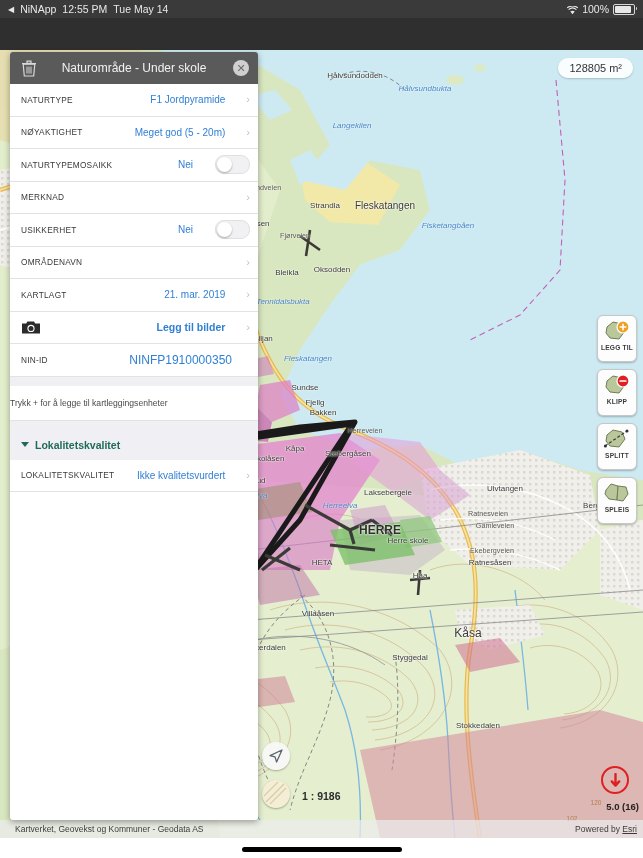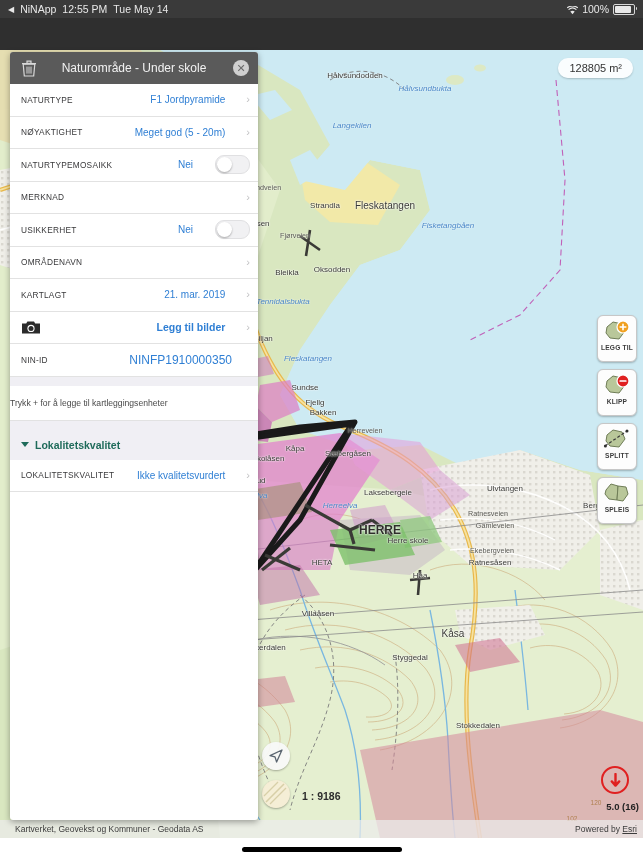--- a/index.html
+++ b/index.html
@@ -293,21 +293,21 @@
         <div style="position: absolute; white-space: nowrap; transform: translate(-50%, -50%); pointer-events: none; left: 488px; top: 463px; color: rgb(90, 90, 84); font-size: 7.2px; font-weight: normal; font-style: normal; text-shadow: rgb(255, 255, 255) 0px 0px 2px;">Ratnesveien</div>
         <div style="position: absolute; white-space: nowrap; transform: translate(-50%, -50%); pointer-events: none; left: 495px; top: 475px; color: rgb(90, 90, 84); font-size: 7.2px; font-weight: normal; font-style: normal; text-shadow: rgb(255, 255, 255) 0px 0px 2px;">Gamleveien</div>
         <div style="position: absolute; white-space: nowrap; transform: translate(-50%, -50%); pointer-events: none; left: 408px; top: 490px; color: rgb(58, 58, 54); font-size: 8px; font-weight: normal; font-style: normal; text-shadow: rgb(255, 255, 255) 0px 0px 2px, rgb(255, 255, 255) 0px 0px 2px;">Herre skole</div>
         <div style="position: absolute; white-space: nowrap; transform: translate(-50%, -50%); pointer-events: none; left: 492px; top: 500px; color: rgb(90, 90, 84); font-size: 7.2px; font-weight: normal; font-style: normal; text-shadow: rgb(255, 255, 255) 0px 0px 2px;">Ekebergveien</div>
         <div style="position: absolute; white-space: nowrap; transform: translate(-50%, -50%); pointer-events: none; left: 490px; top: 512px; color: rgb(58, 58, 54); font-size: 8px; font-weight: normal; font-style: normal; text-shadow: rgb(255, 255, 255) 0px 0px 2px, rgb(255, 255, 255) 0px 0px 2px;">Ratnesåsen</div>
         <div style="position: absolute; white-space: nowrap; transform: translate(-50%, -50%); pointer-events: none; left: 322px; top: 512px; color: rgb(58, 58, 54); font-size: 8px; font-weight: normal; font-style: normal; text-shadow: rgb(255, 255, 255) 0px 0px 2px, rgb(255, 255, 255) 0px 0px 2px;">HETA</div>
         <div style="position: absolute; white-space: nowrap; transform: translate(-50%, -50%); pointer-events: none; left: 420px; top: 525px; color: rgb(58, 58, 54); font-size: 8px; font-weight: normal; font-style: normal; text-shadow: rgb(255, 255, 255) 0px 0px 2px, rgb(255, 255, 255) 0px 0px 2px;">Håa</div>
         <div style="position: absolute; white-space: nowrap; transform: translate(-50%, -50%); pointer-events: none; left: 318px; top: 563px; color: rgb(58, 58, 54); font-size: 8px; font-weight: normal; font-style: normal; text-shadow: rgb(255, 255, 255) 0px 0px 2px, rgb(255, 255, 255) 0px 0px 2px;">Villaåsen</div>
         <div style="position: absolute; white-space: nowrap; transform: translate(-50%, -50%); pointer-events: none; left: 258px; top: 597px; color: rgb(58, 58, 54); font-size: 8px; font-weight: normal; font-style: normal; text-shadow: rgb(255, 255, 255) 0px 0px 2px, rgb(255, 255, 255) 0px 0px 2px;">Skomakerdalen</div>
         <div style="position: absolute; white-space: nowrap; transform: translate(-50%, -50%); pointer-events: none; left: 410px; top: 607px; color: rgb(58, 58, 54); font-size: 8px; font-weight: normal; font-style: normal; text-shadow: rgb(255, 255, 255) 0px 0px 2px, rgb(255, 255, 255) 0px 0px 2px;">Styggedal</div>
-        <div style="position: absolute; white-space: nowrap; transform: translate(-50%, -50%); pointer-events: none; left: 453px; top: 583px; color: rgb(58, 58, 54); font-size: 10px; font-weight: normal; font-style: normal; text-shadow: rgb(255, 255, 255) 0px 0px 2px, rgb(255, 255, 255) 0px 0px 2px;">Kåsa</div>
+        <div style="position: absolute; white-space: nowrap; transform: translate(-50%, -50%); pointer-events: none; left: 468px; top: 583px; color: rgb(58, 58, 54); font-size: 12px; font-weight: normal; font-style: normal; text-shadow: rgb(255, 255, 255) 0px 0px 2px, rgb(255, 255, 255) 0px 0px 2px;">Kåsa</div>
         <div style="position: absolute; white-space: nowrap; transform: translate(-50%, -50%); pointer-events: none; left: 478px; top: 675px; color: rgb(58, 58, 54); font-size: 8px; font-weight: normal; font-style: normal; text-shadow: rgb(255, 255, 255) 0px 0px 2px, rgb(255, 255, 255) 0px 0px 2px;">Stokkedalen</div>
         <div style="position: absolute; white-space: nowrap; transform: translate(-50%, -50%); pointer-events: none; left: 596px; top: 455px; color: rgb(58, 58, 54); font-size: 8px; font-weight: normal; font-style: normal; text-shadow: rgb(255, 255, 255) 0px 0px 2px, rgb(255, 255, 255) 0px 0px 2px;">Bergen</div>
         <div style="position: absolute; white-space: nowrap; transform: translate(-50%, -50%); pointer-events: none; left: 596px; top: 752px; color: rgb(176, 128, 80); font-size: 6.5px; font-weight: normal; font-style: normal; text-shadow: none;">120</div>
         <div style="position: absolute; white-space: nowrap; transform: translate(-50%, -50%); pointer-events: none; left: 572px; top: 768px; color: rgb(176, 128, 80); font-size: 6.5px; font-weight: normal; font-style: normal; text-shadow: none;">102</div>
       </div>
 
     <div class="area-badge">128805 m²</div>
 
     <div class="toolrail">
 

